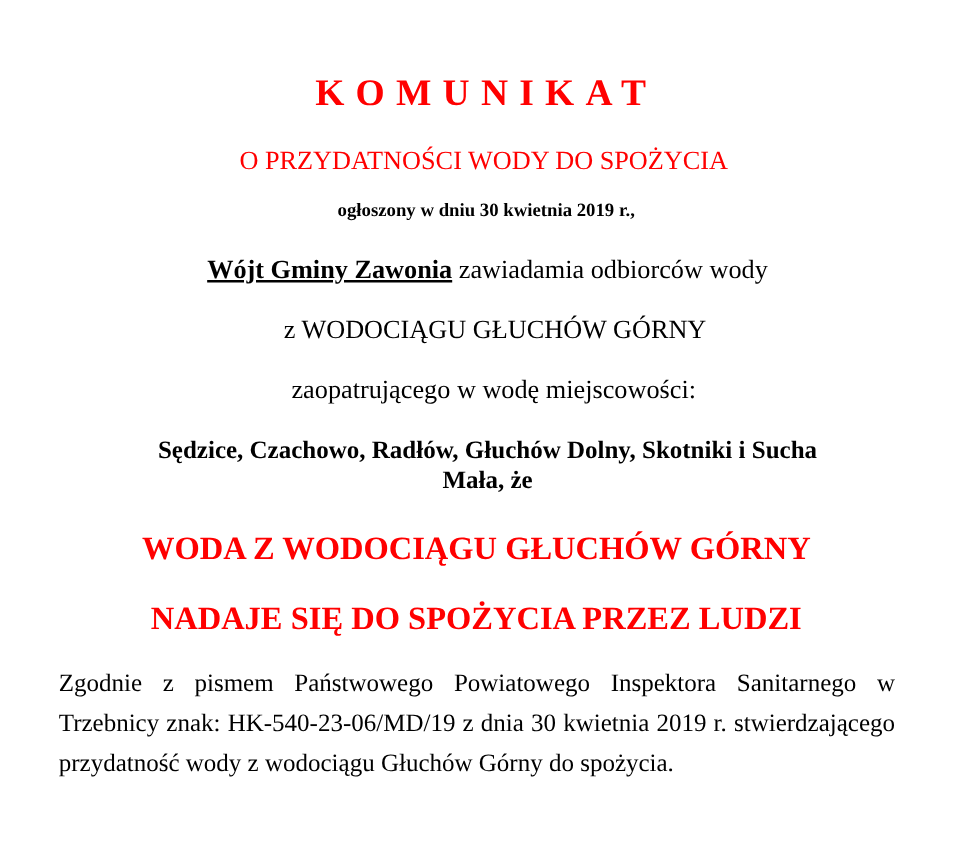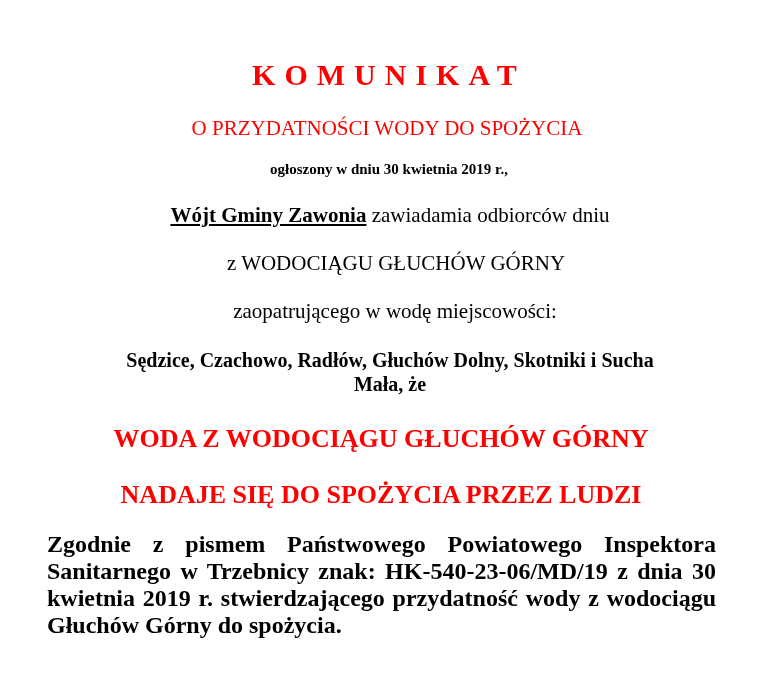--- a/index.html
+++ b/index.html
@@ -79,37 +79,36 @@
       top: 480px;
       font-size: 26px;
       font-weight: bold;
       left: -3px;
     }
     #body-para {
       position: absolute;
       top: 531px;
       left: 47px;
       width: 669px;
-      font-size: 24px;
-      line-height: 27px;
+      font-size: 20px;
+      line-height: 32px;
       text-align: justify;
-      font-weight: bold;
     }
   </style>
 </head>
 <body>
 
 <div class="line red" id="title">KOMUNIKAT</div>
 
 <div class="line red" id="subtitle">O  PRZYDATNOŚCI  WODY DO SPOŻYCIA</div>
 
 <div class="line" id="date-line">ogłoszony w dniu 30 kwietnia 2019 r.,</div>
 
 <div class="line" id="intro-line">
-  <span class="bold">Wójt Gminy Zawonia</span><span> zawiadamia odbiorców dniu</span>
+  <span class="bold">Wójt Gminy Zawonia</span><span> zawiadamia odbiorców wody</span>
 </div>
 
 <div class="line" id="wodociag-line">z WODOCIĄGU GŁUCHÓW GÓRNY</div>
 
 <div class="line" id="zaopatr-line">zaopatrującego w wodę miejscowości:</div>
 
 <div class="line" id="villages">
   <span class="l1">Sędzice, Czachowo, Radłów, Głuchów Dolny, Skotniki i Sucha</span>
   <span class="l2">Mała, że</span>
 </div>

